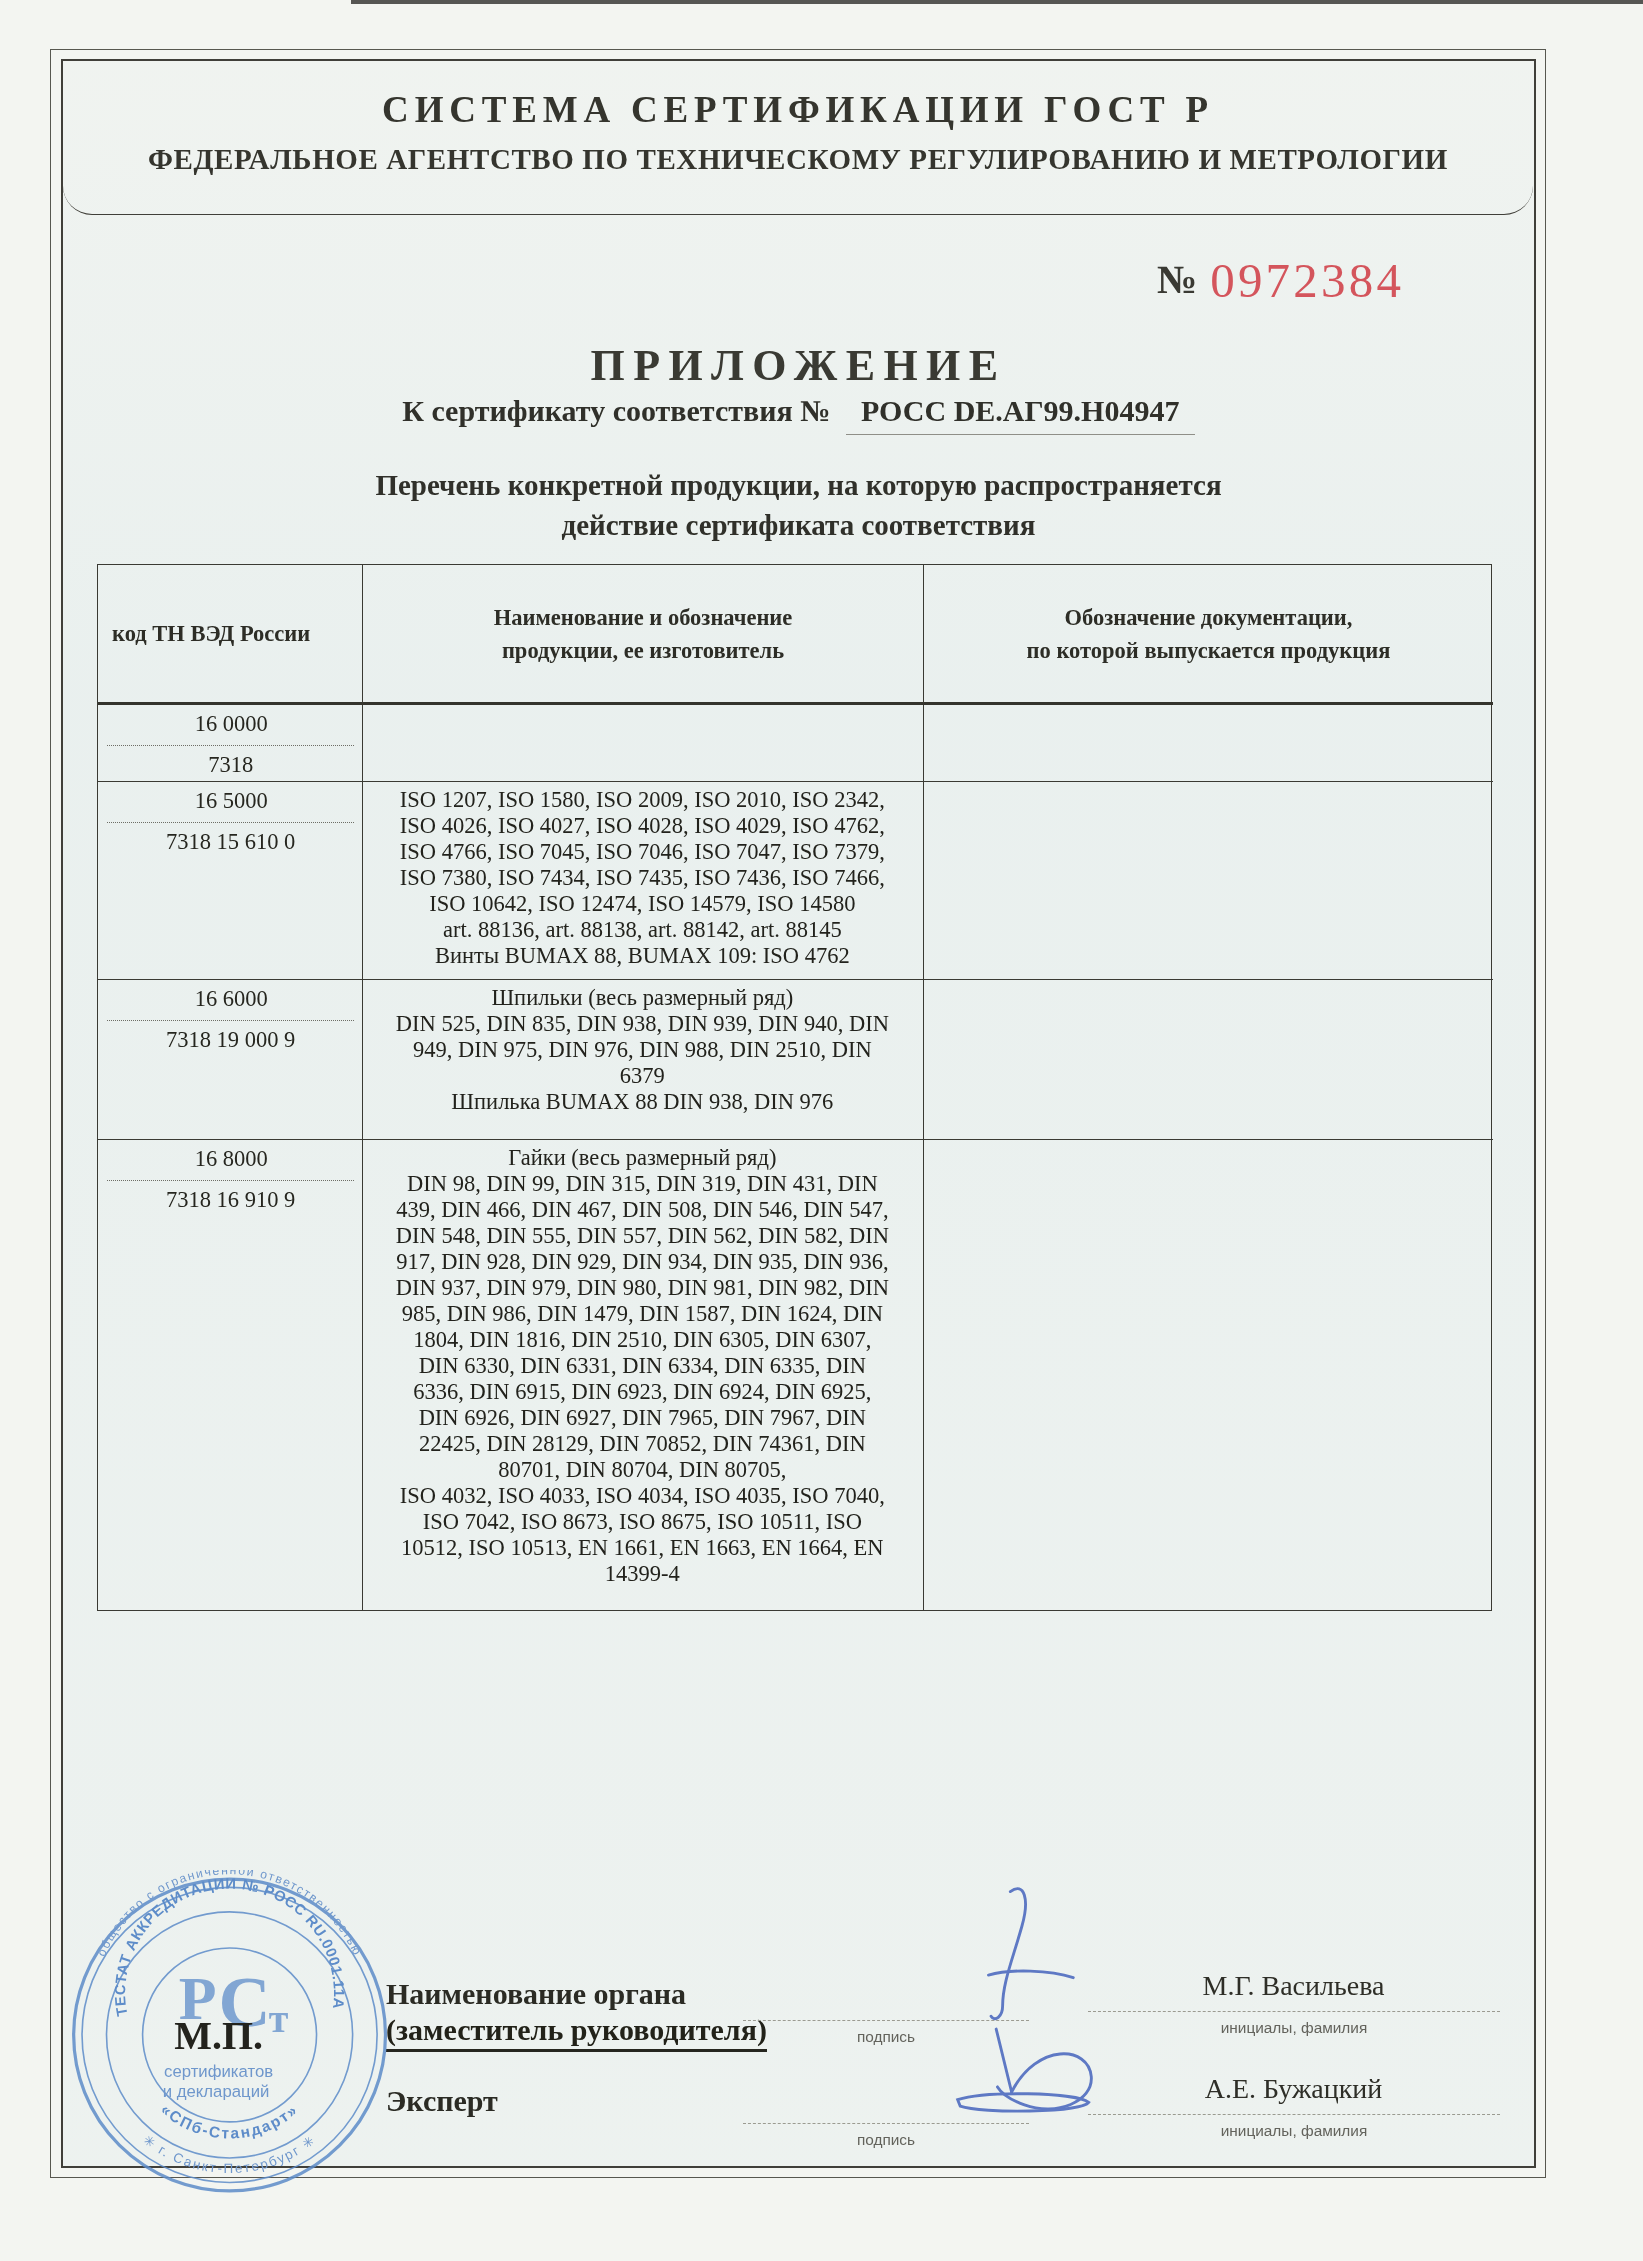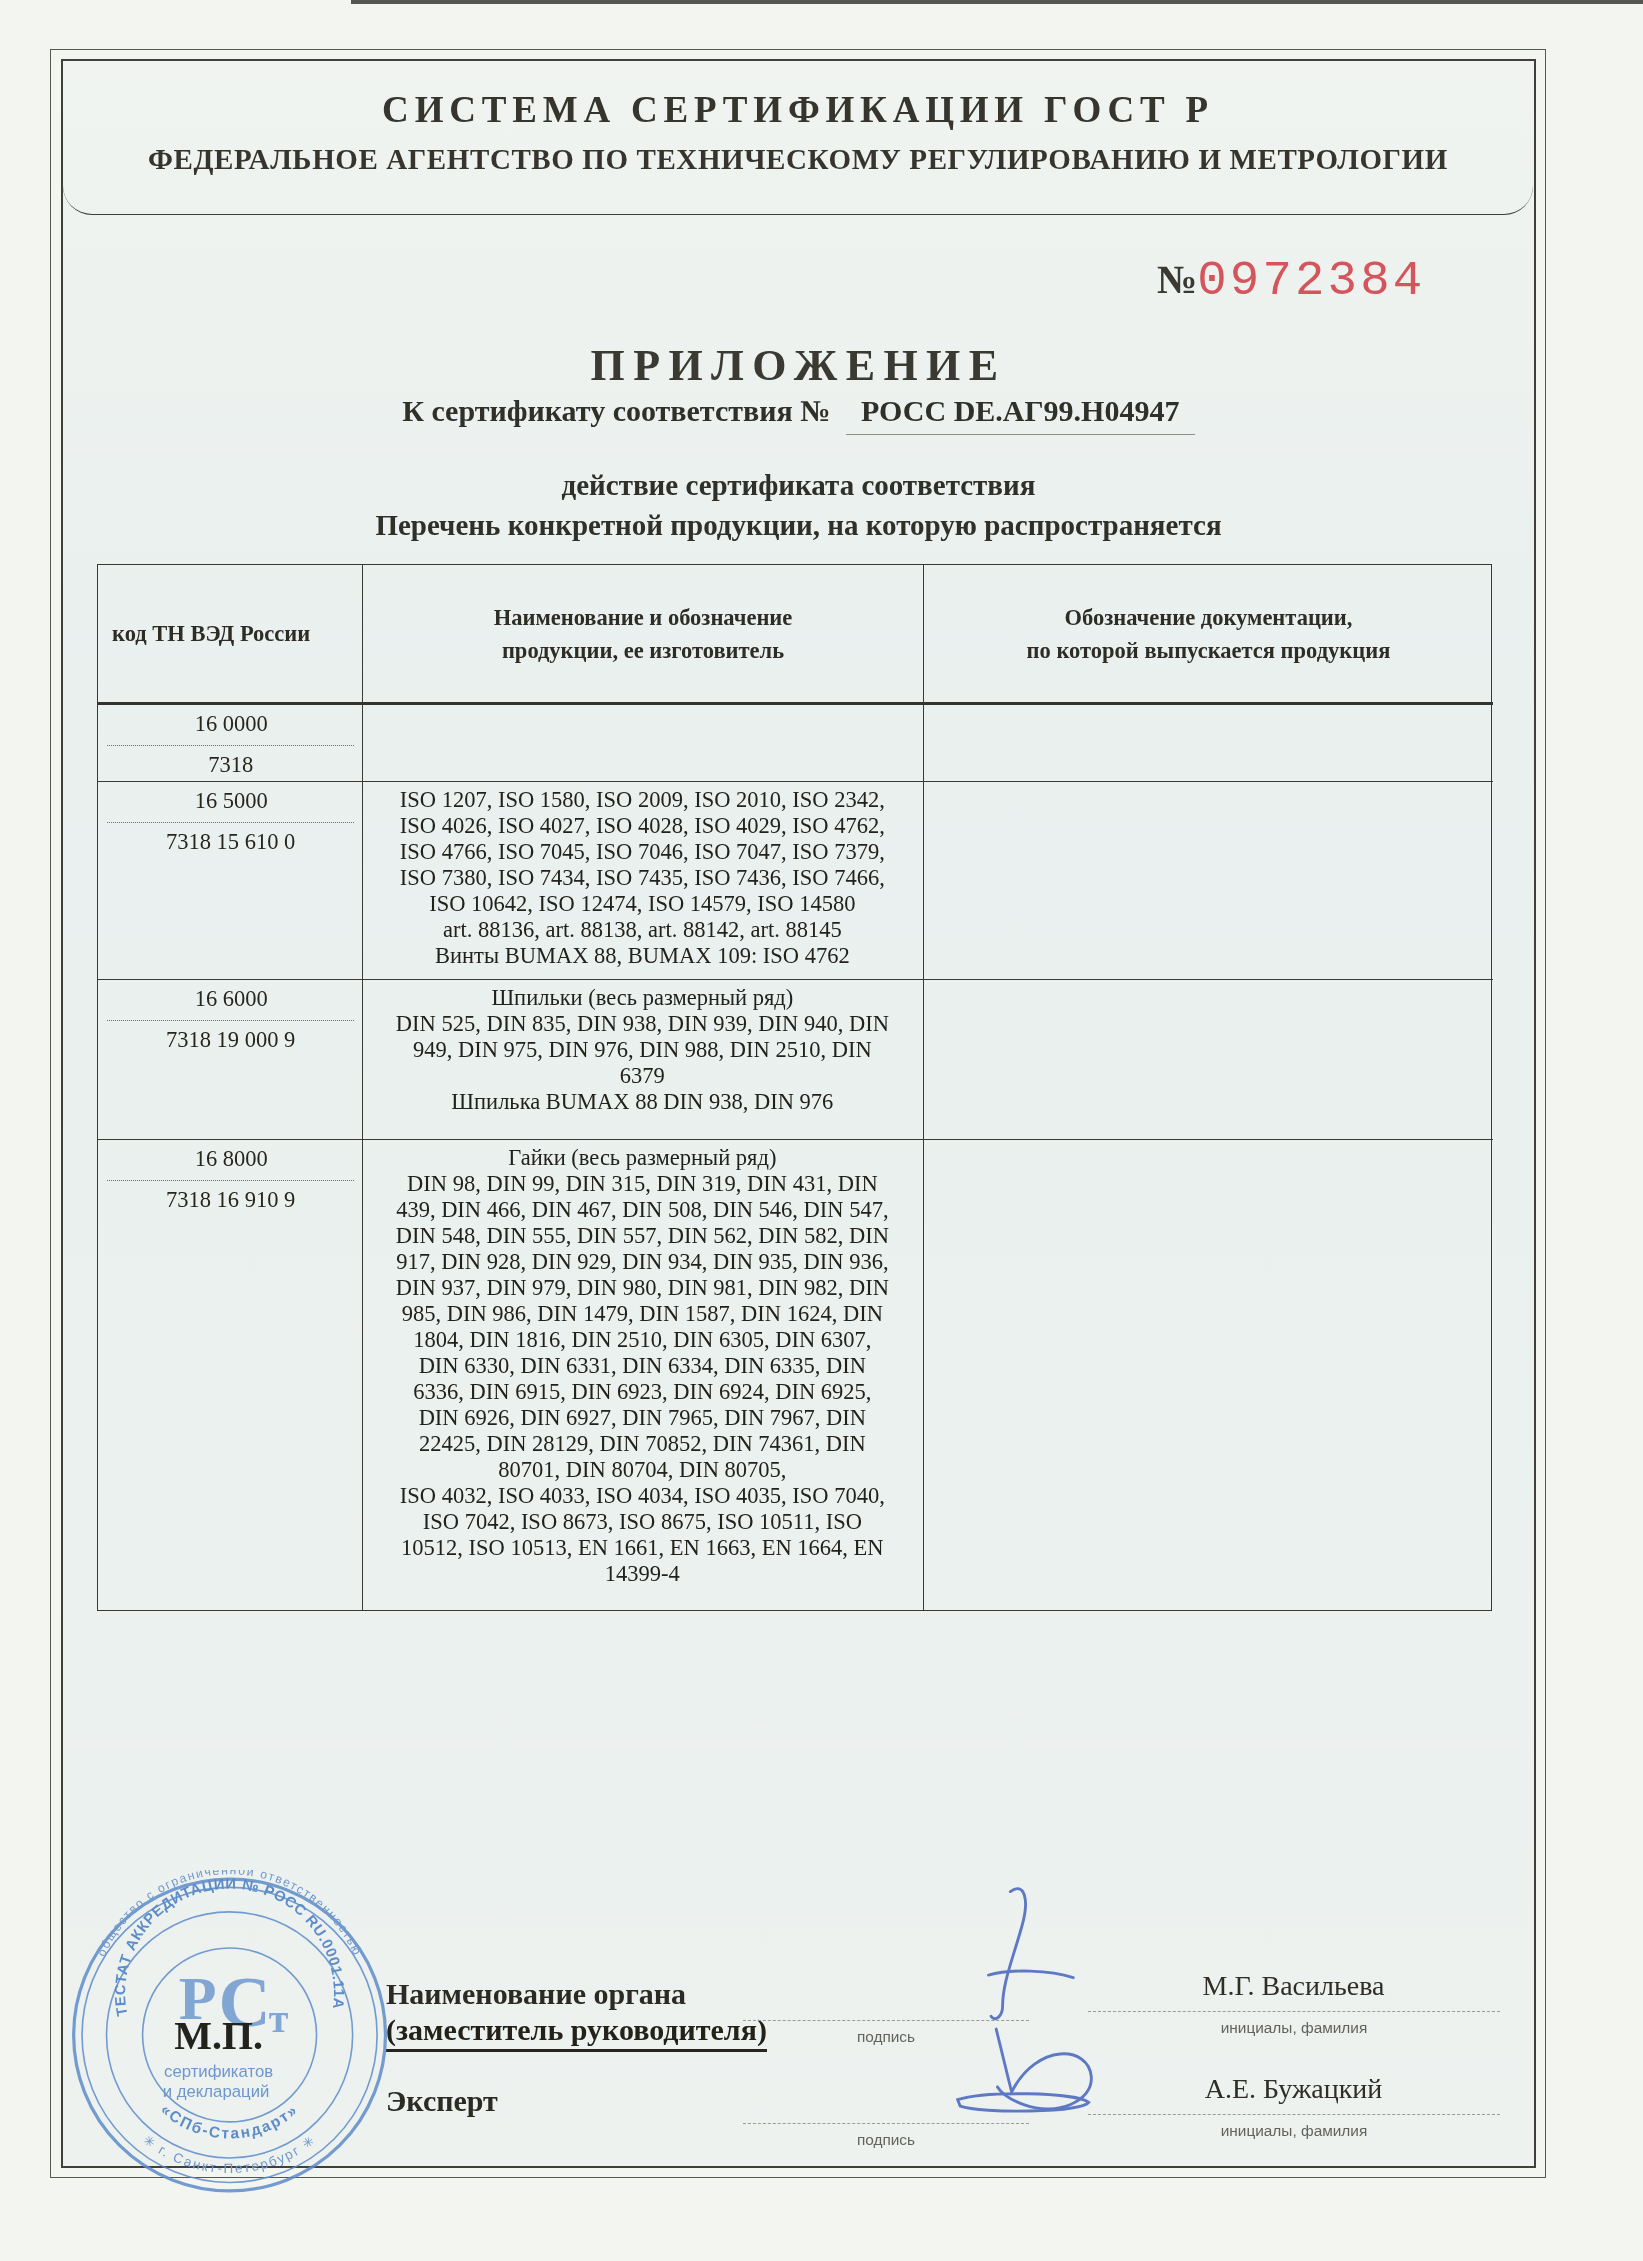--- a/index.html
+++ b/index.html
@@ -17,22 +17,22 @@
   .frame-outer { position:absolute; left:50px; top:49px; width:1496px; height:2129px; border:1.9px solid #57574f; }
   .frame-inner { position:absolute; left:61px; top:59px; width:1475px; height:2109px; border:2.6px solid #403f39; }
 
   .header-box { position:absolute; left:63px; top:62px; width:1470px; height:153px;
     border-bottom:1.9px solid #403f39; text-align:center;border-radius:29px; }
   .header-line1 { margin-top:26px; font-size:37px; font-weight:700; letter-spacing:5.8px; color:#35352e; }
   .header-line2 { margin-top:11.6px; font-size:29px; font-weight:700; letter-spacing:0.6px; color:#35352e; }
 
   .cert-number { position:absolute; left:1157px; top:256px; display:flex; align-items:flex-start; }
   .cert-number .no { font-size:40px; font-weight:700; color:#3a3a33; }
-  .cert-number .digits { font-family:Liberation Mono, monospace; font-size:49px; line-height:50px;
-    color:#d4555c; letter-spacing:3.2px; }
+  .cert-number .digits { font-family:Liberation Serif, serif; font-size:49px; line-height:50px;
+    color:#d4555c; letter-spacing:3.2px; margin-left:13px; }
 
   .title { position:absolute; left:62px; top:308px; width:1473px; text-align:center;
     font-size:44px; font-weight:700; letter-spacing:8.4px; color:#3a3a33;margin-top:32px; }
 
   .subtitle { position:absolute; left:62px; top:394px; width:1473px; text-align:center;
     font-size:30px; font-weight:700; color:#30302a; }
   .subtitle .num { display:inline-block; border-bottom:1.9px solid #8f8f88; padding:0 15.4px 6.4px; margin-left:7.7px; }
 
   .desc { position:absolute; left:62px; top:465px; width:1473px; text-align:center;
     font-size:29px; font-weight:700; line-height:40px; color:#30302a; }
@@ -104,22 +104,22 @@
   </div>
 
   <div class="title">ПРИЛОЖЕНИЕ</div>
 
   <div class="subtitle">
     <span>К сертификату соответствия №</span>
     <span class="num">РОСС DE.АГ99.H04947</span>
   </div>
 
   <div class="desc">
+    <div>Перечень конкретной продукции,  на которую распространяется</div>
     <div>действие сертификата соответствия</div>
-    <div>Перечень конкретной продукции,  на которую распространяется</div>
   </div>
 
   <div class="tbl">
 
     <div class="hdr hc1">
       <div class="b">код ТН ВЭД России</div>
     </div>
     <div class="hdr hcc">Наименование и обозначение
 продукции, ее изготовитель</div>
     <div class="hdr hcc lastcol">Обозначение документации,

